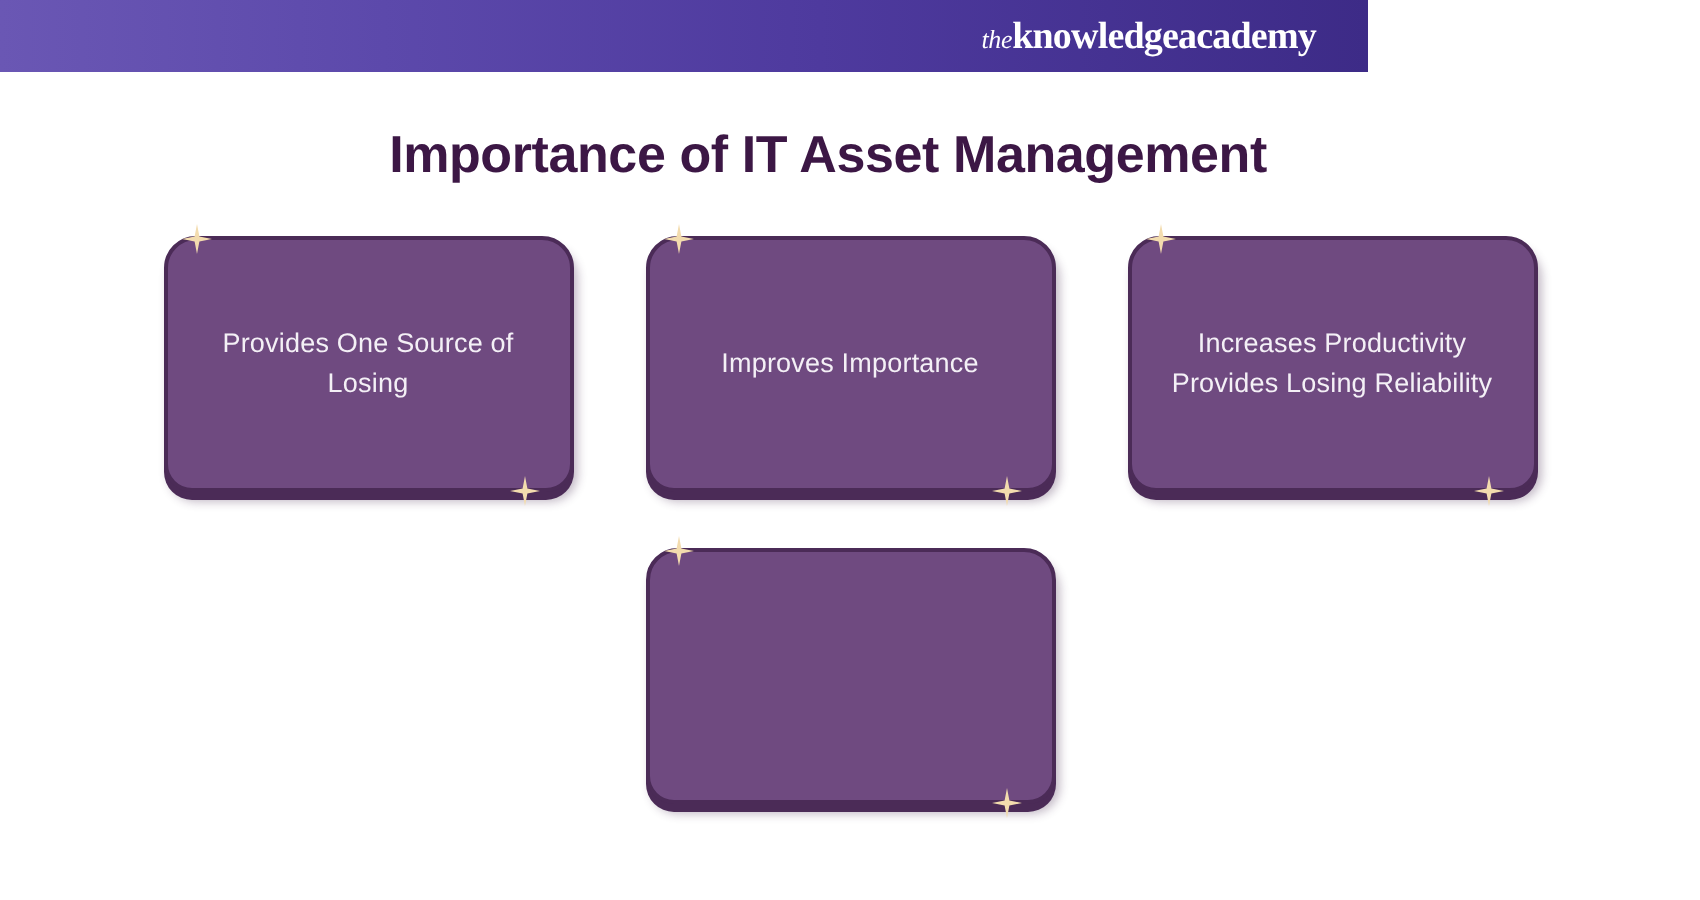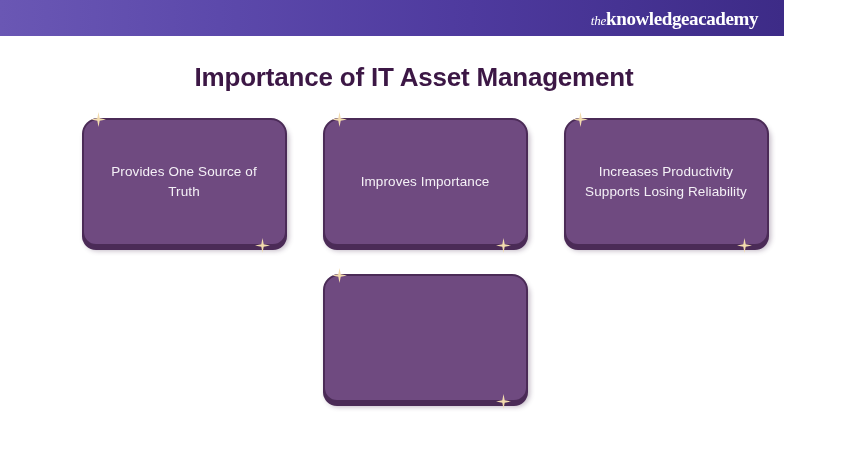--- a/index.html
+++ b/index.html
@@ -13,21 +13,21 @@
     font-family: "Liberation Sans", sans-serif;
     overflow: hidden;
     position: relative;
   }
 
   
   #header-bar {
     position: absolute;
     left: 0;
     top: 0;
-    width: 784px;
+    width: 684px;
     height: 36px;
     background: linear-gradient(90deg, #6a57b4 0%, #5c49ab 28%, #4e3a9e 60%, #3d2b87 100%);
     display: flex;
     align-items: center;
     justify-content: flex-end;
   }
   #brand-logo {
     margin-right: 26px;
     color: #ffffff;
     font-family: "Liberation Serif", serif;
@@ -131,21 +131,21 @@
 <div id="cards-area">
 
   <div class="card-row" id="card-row-top">
 
     <div class="card">
       <span class="sparkle top-left">
         <svg viewBox="0 0 20 20">
             <path d="M10 0 L11.6 8.4 L20 10 L11.6 11.6 L10 20 L8.4 11.6 L0 10 L8.4 8.4 Z" fill="#f3dcae"></path>
           </svg>
       </span>
-      <span class="card-text">Provides One Source of Truth</span>
+      <span class="card-text">Provides One Source of Losing</span>
       <span class="sparkle bottom-right">
         <svg viewBox="0 0 20 20">
             <path d="M10 0 L11.6 8.4 L20 10 L11.6 11.6 L10 20 L8.4 11.6 L0 10 L8.4 8.4 Z" fill="#f3dcae"></path>
           </svg>
       </span>
     </div>
 
     <div class="card">
       <span class="sparkle top-left">
         <svg viewBox="0 0 20 20">
@@ -159,21 +159,21 @@
           </svg>
       </span>
     </div>
 
     <div class="card">
       <span class="sparkle top-left">
         <svg viewBox="0 0 20 20">
             <path d="M10 0 L11.6 8.4 L20 10 L11.6 11.6 L10 20 L8.4 11.6 L0 10 L8.4 8.4 Z" fill="#f3dcae"></path>
           </svg>
       </span>
-      <span class="card-text">Increases Productivity Supports Losing Reliability</span>
+      <span class="card-text">Increases Productivity Provides Losing Reliability</span>
       <span class="sparkle bottom-right">
         <svg viewBox="0 0 20 20">
             <path d="M10 0 L11.6 8.4 L20 10 L11.6 11.6 L10 20 L8.4 11.6 L0 10 L8.4 8.4 Z" fill="#f3dcae"></path>
           </svg>
       </span>
     </div>
 
   </div>
 
   <div class="card-row" id="card-row-bottom">

